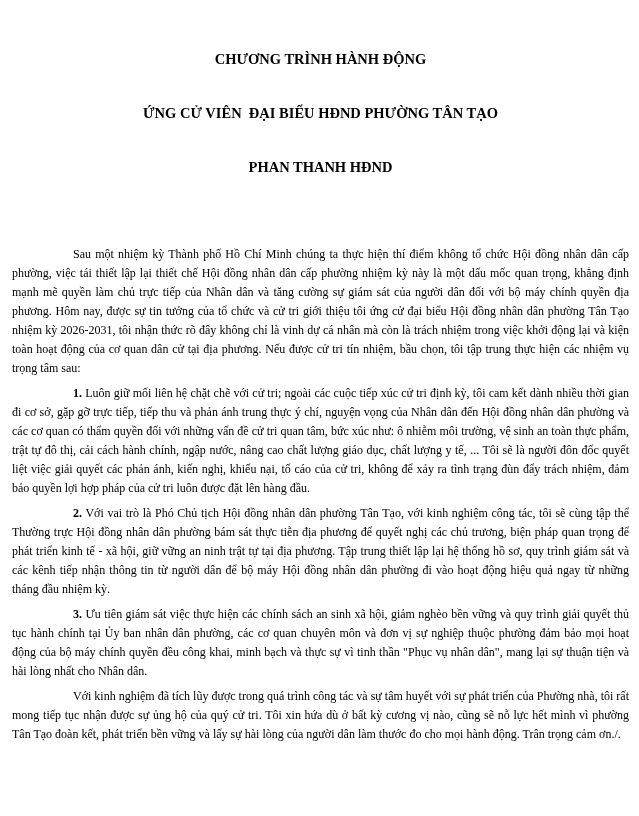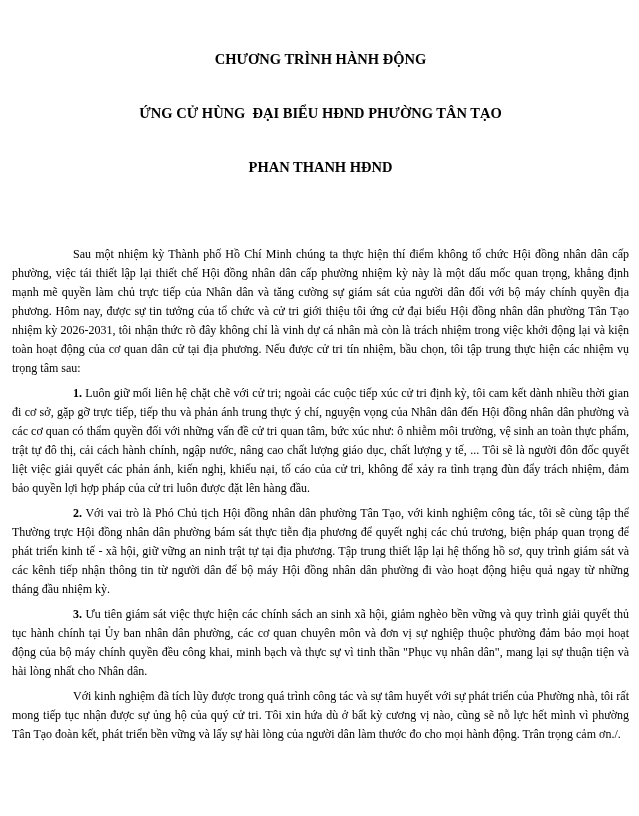--- a/index.html
+++ b/index.html
@@ -43,21 +43,21 @@
     font-weight: bold;
   }
 </style>
 </head>
 <body>
 
 <div class="page">
 
   <div class="doc-title">
     <div>CHƯƠNG TRÌNH HÀNH ĐỘNG</div>
-    <div>ỨNG CỬ HÙNG  ĐẠI BIỂU HĐND PHƯỜNG TÂN TẠO</div>
+    <div>ỨNG CỬ VIÊN  ĐẠI BIỂU HĐND PHƯỜNG TÂN TẠO</div>
     <div>PHAN THANH HĐND</div>
   </div>
 
   <div class="doc-body">
 
     <p class="para"><span class="marker"></span><span>Sau một nhiệm kỳ Thành phố Hồ Chí Minh chúng ta thực hiện thí điểm không tổ chức Hội đồng nhân dân cấp phường, việc tái thiết lập lại thiết chế Hội đồng nhân dân cấp phường nhiệm kỳ này là một dấu mốc quan trọng, khẳng định mạnh mẽ quyền làm chủ trực tiếp của Nhân dân và tăng cường sự giám sát của người dân đối với bộ máy chính quyền địa phương. Hôm nay, được sự tin tưởng của tổ chức và cử tri giới thiệu tôi ứng cử đại biểu Hội đồng nhân dân phường Tân Tạo nhiệm kỳ 2026-2031, tôi nhận thức rõ đây không chỉ là vinh dự cá nhân mà còn là trách nhiệm trong việc khởi động lại và kiện toàn hoạt động của cơ quan dân cử tại địa phương. Nếu được cử tri tín nhiệm, bầu chọn, tôi tập trung thực hiện các nhiệm vụ trọng tâm sau:</span></p>
 
     <p class="para"><span class="marker">1.</span><span> Luôn giữ mối liên hệ chặt chẽ với cử tri; ngoài các cuộc tiếp xúc cử tri định kỳ, tôi cam kết dành nhiều thời gian đi cơ sở, gặp gỡ trực tiếp, tiếp thu và phản ánh trung thực ý chí, nguyện vọng của Nhân dân đến Hội đồng nhân dân phường và các cơ quan có thẩm quyền đối với những vấn đề cử tri quan tâm, bức xúc như: ô nhiễm môi trường, vệ sinh an toàn thực phẩm, trật tự đô thị, cải cách hành chính, ngập nước, nâng cao chất lượng giáo dục, chất lượng y tế, ... Tôi sẽ là người đôn đốc quyết liệt việc giải quyết các phản ánh, kiến nghị, khiếu nại, tố cáo của cử tri, không để xảy ra tình trạng đùn đẩy trách nhiệm, đảm bảo quyền lợi hợp pháp của cử tri luôn được đặt lên hàng đầu.</span></p>
 
     <p class="para"><span class="marker">2.</span><span> Với vai trò là Phó Chủ tịch Hội đồng nhân dân phường Tân Tạo, với kinh nghiệm công tác, tôi sẽ cùng tập thể Thường trực Hội đồng nhân dân phường bám sát thực tiễn địa phương để quyết nghị các chủ trương, biện pháp quan trọng để phát triển kinh tế - xã hội, giữ vững an ninh trật tự tại địa phương. Tập trung thiết lập lại hệ thống hồ sơ, quy trình giám sát và các kênh tiếp nhận thông tin từ người dân để bộ máy Hội đồng nhân dân phường đi vào hoạt động hiệu quả ngay từ những tháng đầu nhiệm kỳ.</span></p>

